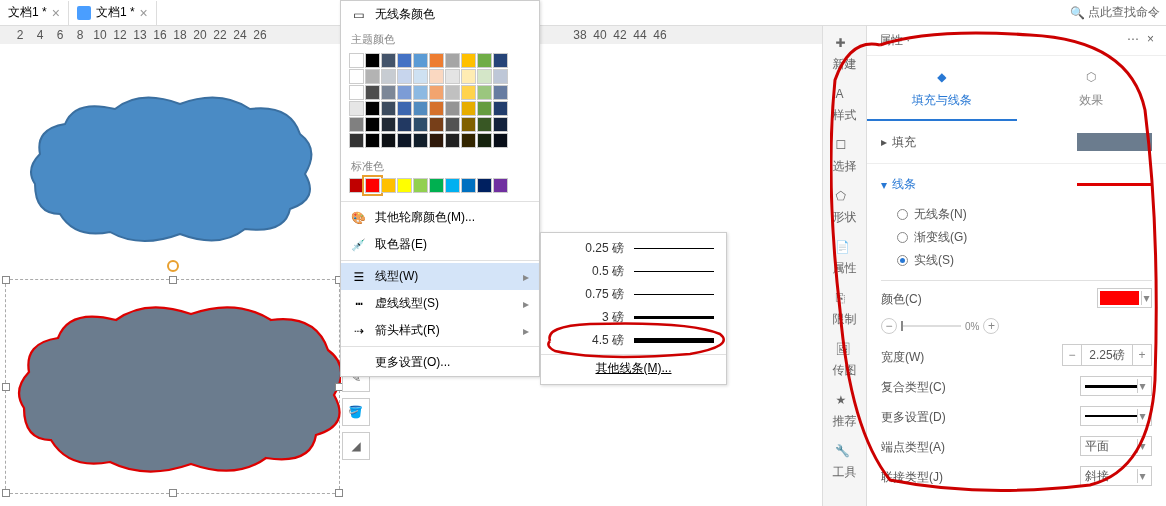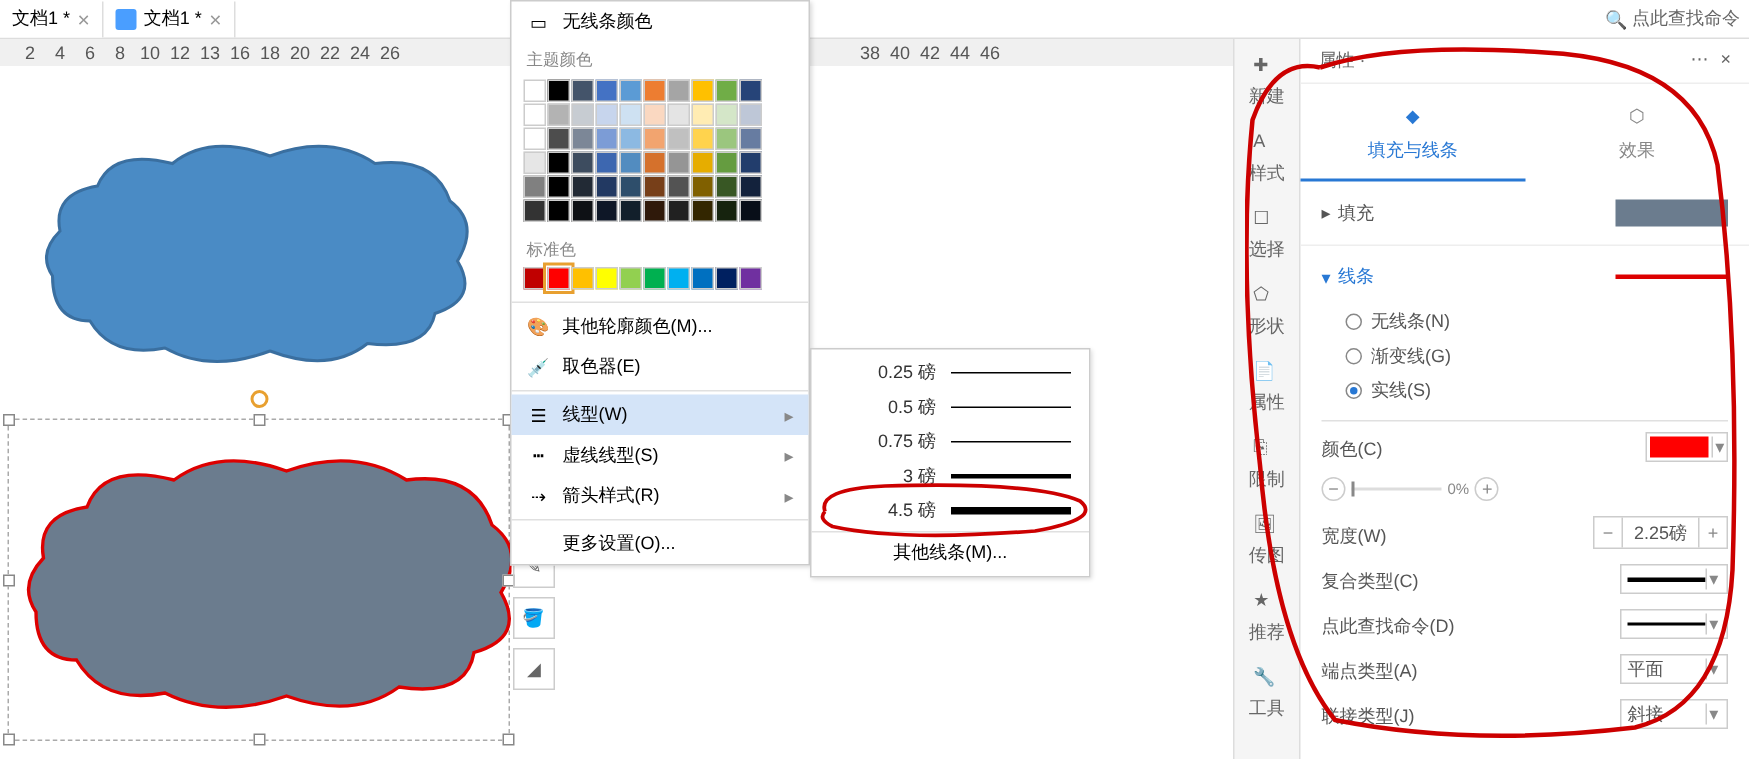--- a/index.html
+++ b/index.html
@@ -280,21 +280,21 @@
     </div>
     <div class="widthitem">
       <span class="wlabel">3 磅</span>
       <div class="wline" style="height:3px"></div>
     </div>
     <div class="widthitem">
       <span class="wlabel">4.5 磅</span>
       <div class="wline" style="height:4.5px"></div>
     </div>
     <div class="sep"></div>
-    <div class="widthitem" style="justify-content: center;">其他线条(M)...</div>
+    <div class="widthitem" style="justify-content: center; text-decoration: underline;">其他线条(M)...</div>
   </div>
 
 <div class="rightnav" id="rightnav">
     <div class="navitem">
       <div class="navicon">✚</div>
       <span>新建</span>
     </div>
     <div class="navitem">
       <div class="navicon">A</div>
       <span>样式</span>
@@ -398,21 +398,21 @@
       </div>
     </div>
     <div class="proprow">
       <span class="proplabel">复合类型(C)</span>
       <div class="combo">
           <div class="cline" style="height:3px"></div>
           <div class="dd">▾</div>
         </div>
     </div>
     <div class="proprow">
-      <span class="proplabel">点此查找命令(D)</span>
+      <span class="proplabel">更多设置(D)</span>
       <div class="combo">
           <div class="cline"></div>
           <div class="dd">▾</div>
         </div>
     </div>
     <div class="proprow">
       <span class="proplabel">端点类型(A)</span>
       <div class="combo">
           <span style="flex:1">平面</span>
           <div class="dd">▾</div>

